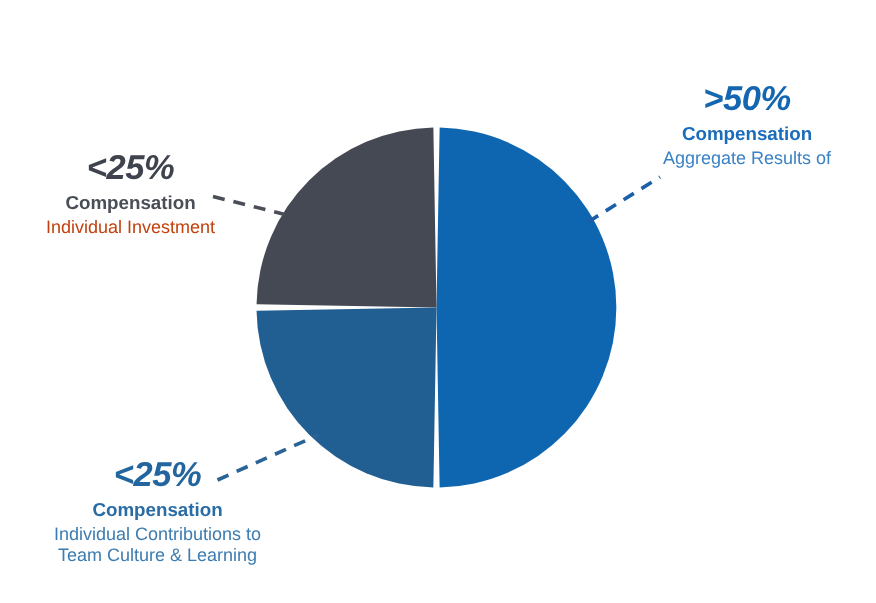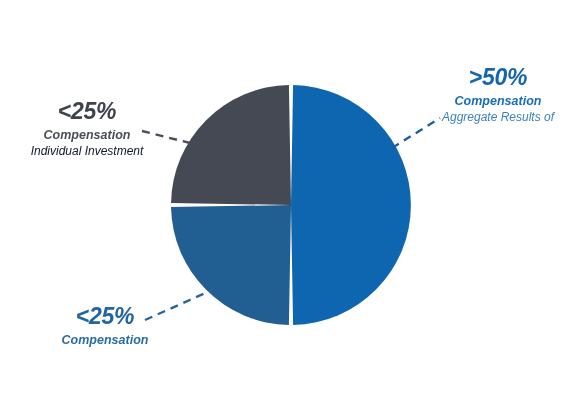--- a/index.html
+++ b/index.html
@@ -35,53 +35,51 @@
     font-weight: bold;
     font-style: italic;
     letter-spacing: -0.3px;
     display: block;
     margin-bottom: 3px;
   }
 
   .callout .kind {
     font-size: 12.5px;
     font-weight: bold;
-    font-style: italic;
     display: block;
     margin-bottom: 1px;
   }
 
   .callout .detail {
     font-size: 12px;
-    font-style: italic;
     font-weight: normal;
     display: block;
   }
 
   
   #callout-right {
     left: 414px;
-    top: 64px;
+    top: 52px;
     width: 168px;
     color: #1A6DBA;
   }
   #callout-right .pct { color: #1566B0; }
   #callout-right .kind { color: #1A6DBA; }
   #callout-right .detail { color: #3B82C4; }
 
   
   #callout-left {
     left: 2px;
     top: 98px;
     width: 170px;
     color: #494C55;
   }
   #callout-left .pct { color: #3F434D; }
   #callout-left .kind { color: #4A4E57; }
-  #callout-left .detail { color: #0f172a; }
+  #callout-left .detail { color: #c2410c; }
 
   
   #callout-bottom {
     left: 8px;
     top: 303px;
     width: 194px;
     color: #2A6496;
   }
   #callout-bottom .pct { color: #23659E; }
   #callout-bottom .kind { color: #2A6DA5; }
@@ -111,13 +109,15 @@
 
 <div class="callout" id="callout-left">
   <span class="pct">&lt;25%</span>
   <span class="kind">Compensation</span>
   <span class="detail">Individual Investment</span>
 </div>
 
 <div class="callout" id="callout-bottom">
   <span class="pct">&lt;25%</span>
   <span class="kind">Compensation</span>
+  <span class="detail">Individual Contributions to</span>
+  <span class="detail">Team Culture &amp; Learning</span>
 </div>
 
 </body></html>

